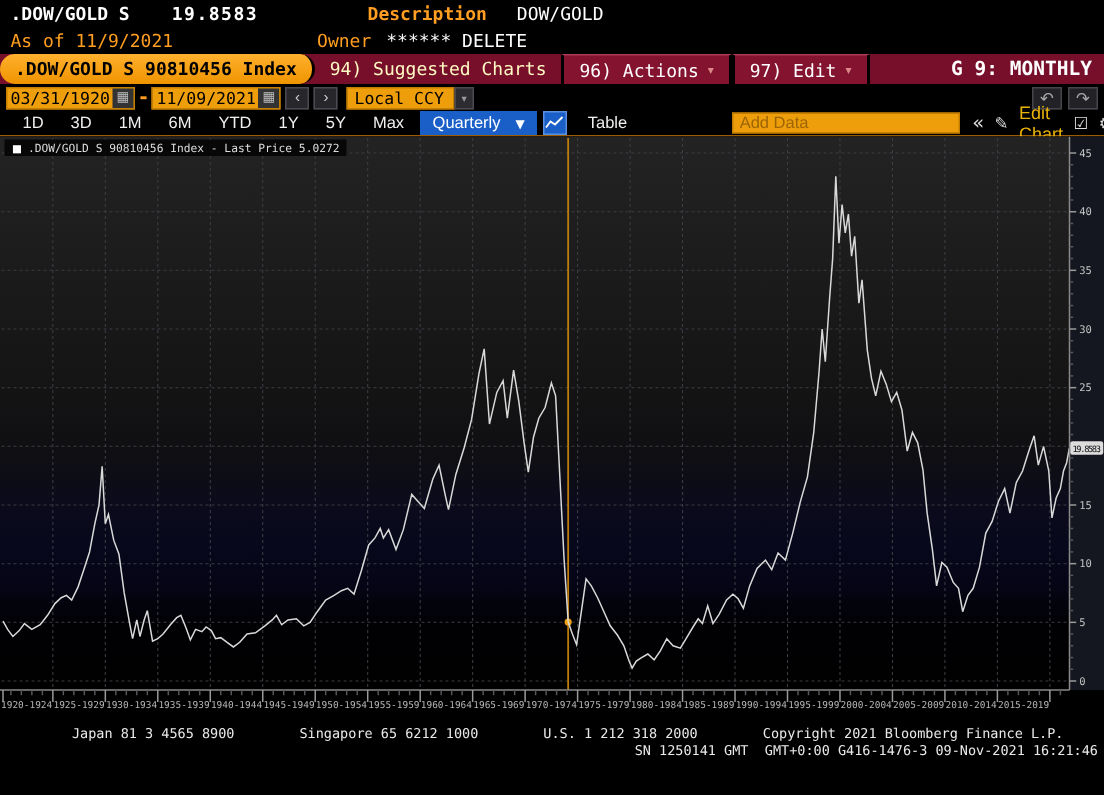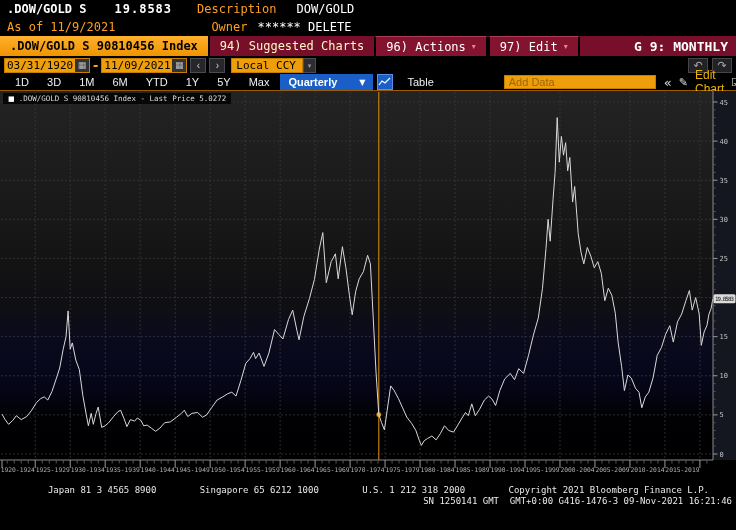--- a/index.html
+++ b/index.html
@@ -8,31 +8,31 @@
   .terminal { position:relative; width:736px; height:530px; background:#000; overflow:hidden; }
 
   
   .hrow { position:absolute; left:0; width:736px; display:flex; align-items:center;
           font-family:"DejaVu Sans Mono", monospace; font-size:12px; color:#fff; }
   .hrow1 { top:0; height:18px; }
   .hrow2 { top:18px; height:18px; }
   .amber { color:#ff9e21; }
   .ticker { margin-left:7px; font-weight:bold; }
   .px { margin-left:28px; font-weight:bold; letter-spacing:1px; }
-  .desc-l { margin-left:25px; }
+  .desc-l { margin-left:73px;font-weight:bold; }
   .desc-v { margin-left:20px; }
   .asof { margin-left:7px; }
   .owner-l { margin-left:96px; }
   .owner-v { margin-left:10px; }
 
   
   .mbar { position:absolute; top:36px; left:0; width:736px; height:20px; background:#770f2a;
           display:flex; align-items:stretch; font-family:"DejaVu Sans Mono", monospace; }
   .sec-tab { background:linear-gradient(#ffb02e,#ef9400); color:#000; font-weight:bold; font-size:12px;
-             display:flex; align-items:center; padding:0 10px; border-right:2px solid #000; }
+             display:flex; align-items:center; padding:0 10px; border-right:2px solid #000;border-radius:10px; }
   .mitem { display:flex; align-items:center; padding:0 10px; font-size:12px; }
   .m-muted { color:#fef9c3; }
   .mbtn { background:#83132f; border-left:2px solid #000; border-right:2px solid #000;
           border-top:1px solid #a93b55; color:#fff; cursor:pointer; gap:6px; }
   .mbtn .tri { font-size:8px; color:#d88; font-family:"DejaVu Sans", sans-serif; }
   .gcode { margin-left:auto; margin-right:8px; display:flex; align-items:center;
            font-weight:bold; font-size:13px; color:#fff; }
 
   
   .trow { position:absolute; left:0; width:736px; display:flex; align-items:center; color:#e8e8e8; }
@@ -50,22 +50,22 @@
   .ccyfield { background:#ef9e0b; border:1px solid #c47f00; color:#000; height:15px;
               font-family:"DejaVu Sans Mono", monospace; font-size:11px; padding:0 6px 0 4px; display:flex; align-items:center; }
   .ccydrop { width:13px; height:15px; background:#2c2c31; border:1px solid #4a4a50; color:#999;
              font-size:7px; text-align:center; line-height:14px; cursor:pointer; font-family:"DejaVu Sans", sans-serif; }
   .undoredo { margin-left:auto; margin-right:4px; display:flex; gap:4px; }
   .urbtn { width:20px; height:15px; background:#222226; border:1px solid #45454b; color:#a8a8a8;
            text-align:center; line-height:13px; font-size:11px; cursor:pointer; font-family:"DejaVu Sans", sans-serif; }
 
   .ptabs { display:flex; margin-left:6px; }
   .ptab { padding:0 9px; font-size:11px; color:#f0f0f0; cursor:pointer; line-height:16px;text-align:center; }
-  .freqbtn { display:flex; align-items:center; gap:22px; background:#1a5fc8; color:#fff;
-             padding:0 8px; height:16px; font-size:11px; font-weight:bold; cursor:pointer; margin-left:2px; }
+  .freqbtn { display:flex; align-items:center; gap:10px; background:#1a5fc8; color:#fff;
+             padding:0 8px; height:16px; font-size:11px; font-weight:normal; cursor:pointer; margin-left:2px; }
   .freqbtn .tri { font-size:8px; font-family:"DejaVu Sans", sans-serif; }
   .chbtn { width:20px; height:16px; background:#1a5fc8; margin-left:4px; display:flex;
            align-items:center; justify-content:center; cursor:pointer; border:1px solid #5b8fe0; }
   .tbl { margin-left:14px; font-size:11px; color:#f0f0f0; cursor:pointer; }
   .adddata { margin-left:70px; width:175px; height:14px; background:#ef9e0b; border:1px solid #c47f00;
              font-family:"Liberation Sans", sans-serif; font-size:11px; color:#000; padding:0 4px; outline:none; }
   .adddata::placeholder { color:#9c6504; opacity:1; }
   .rt-icons { display:flex; align-items:center; margin-left:8px; gap:7px; }
   .icn { color:#ddd; font-size:11px; cursor:pointer; font-family:"DejaVu Sans", sans-serif; }
   .editlbl { font-size:12px; color:#eab308; cursor:pointer; }

